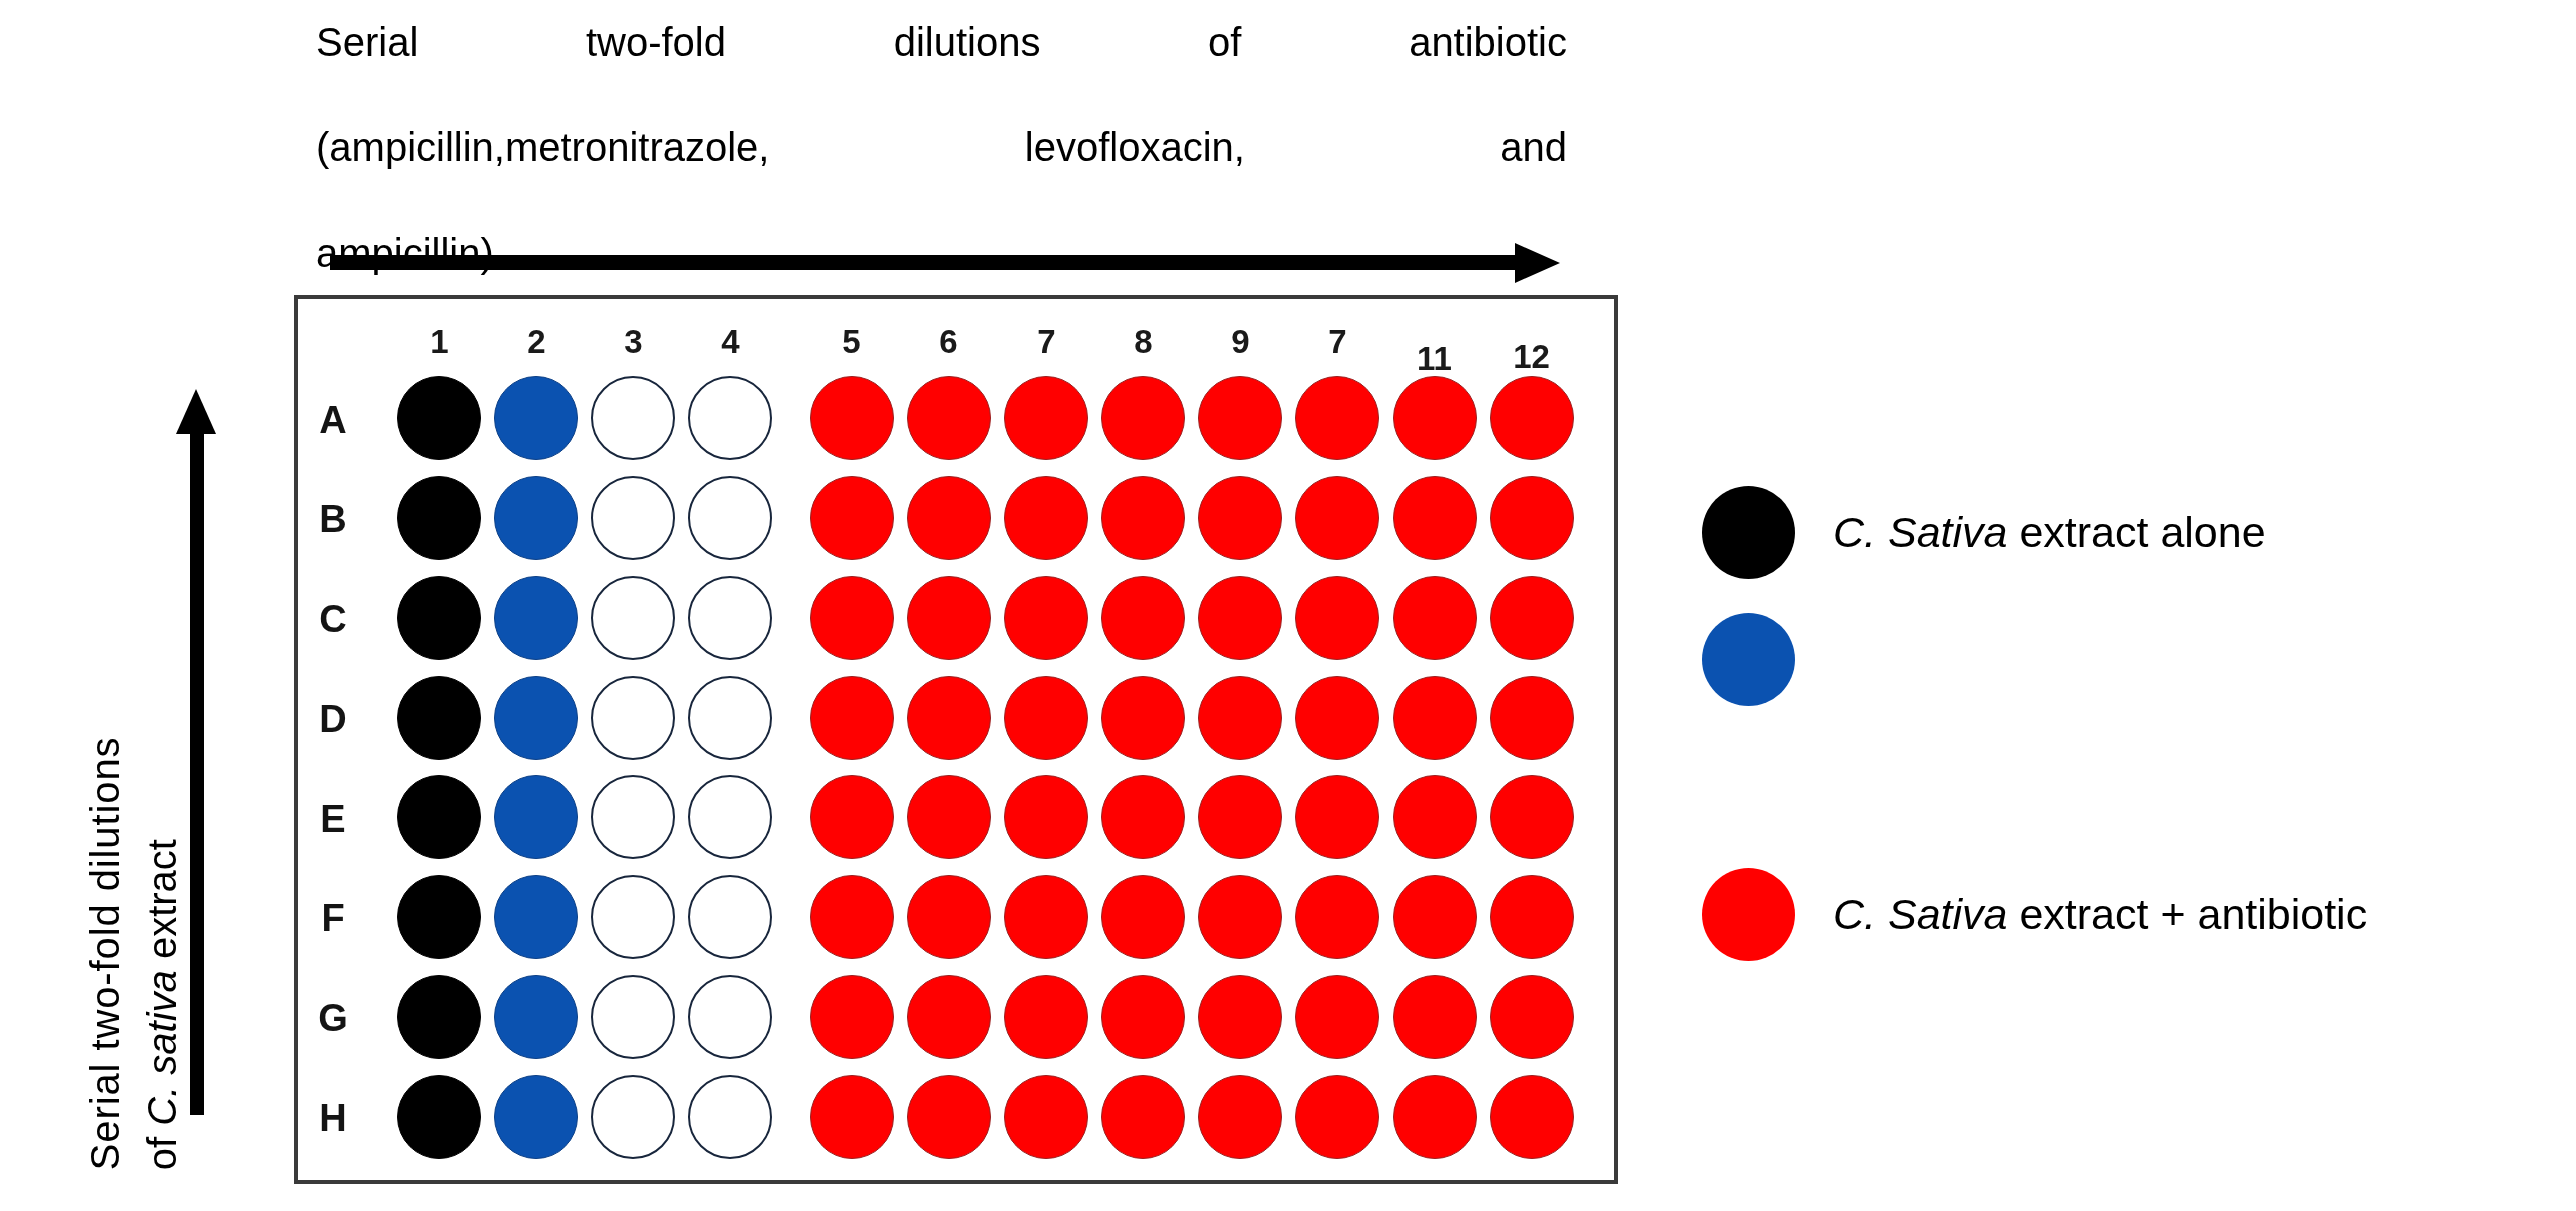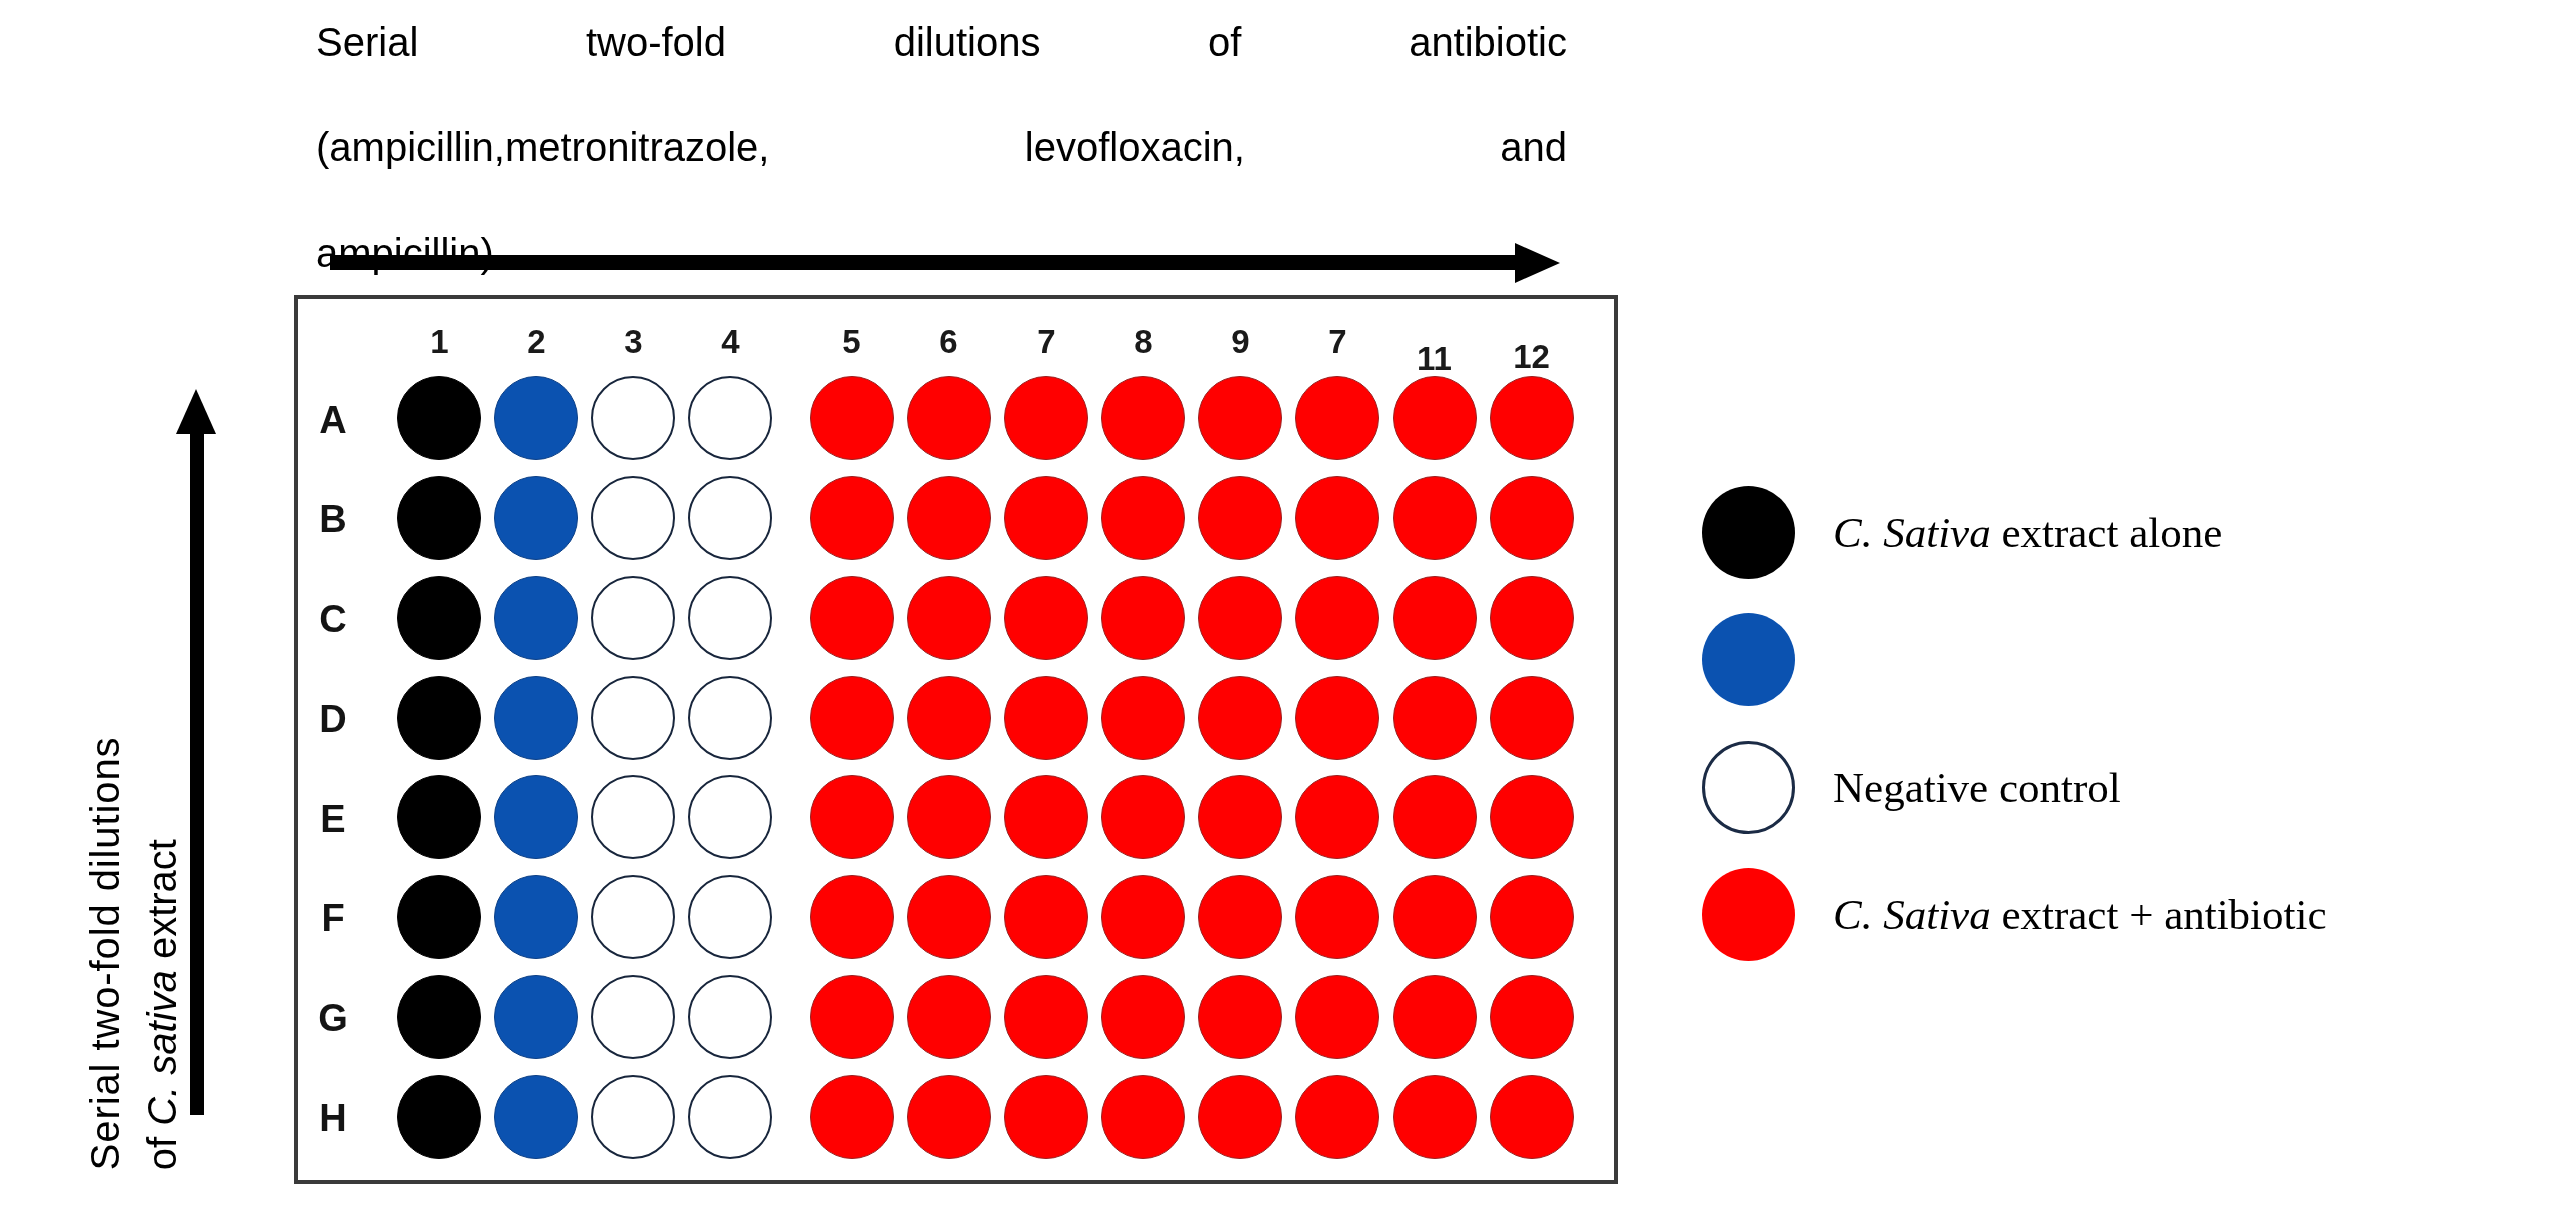--- a/index.html
+++ b/index.html
@@ -208,21 +208,20 @@
   .legend-swatch.black { background: #000000; }
   .legend-swatch.blue  { background: #0b52b0; }
   .legend-swatch.white { background: #ffffff; border: 3.4px solid #1b2b45; }
   .legend-swatch.red   { background: #ff0000; }
   .legend-label {
     margin-left: 38px;
     font-size: 43px;
     color: #000000;
     white-space: nowrap;
     line-height: 1.1;
-    font-family: Liberation Serif, serif;
   }
 </style>
 </head>
 <body>
 
 <div id="figure">
 
   <div id="top-caption">
     <span class="cap-line">Serial two-fold dilutions of antibiotic</span>
     <span class="cap-line">(ampicillin,metronitrazole, levofloxacin, and</span>
@@ -366,24 +365,20 @@
   </div>
 
   <div id="legend">
       <div class="legend-row" style="top: 0px;">
         <div class="legend-swatch black"></div>
         <div class="legend-label"><span class="ital">C. Sativa</span><span> extract alone</span></div>
       </div>
       <div class="legend-row" style="top: 127px;">
         <div class="legend-swatch blue"></div>
       </div>
-      <div class="legend-row" style="top: 255px;">
-        <div class="legend-swatch white"></div>
-        <div class="legend-label"><span>Negative control</span></div>
-      </div>
       <div class="legend-row" style="top: 382px;">
         <div class="legend-swatch red"></div>
         <div class="legend-label"><span class="ital">C. Sativa</span><span> extract + antibiotic</span></div>
       </div>
     </div>
 
 </div>
 
 
 </body></html>

